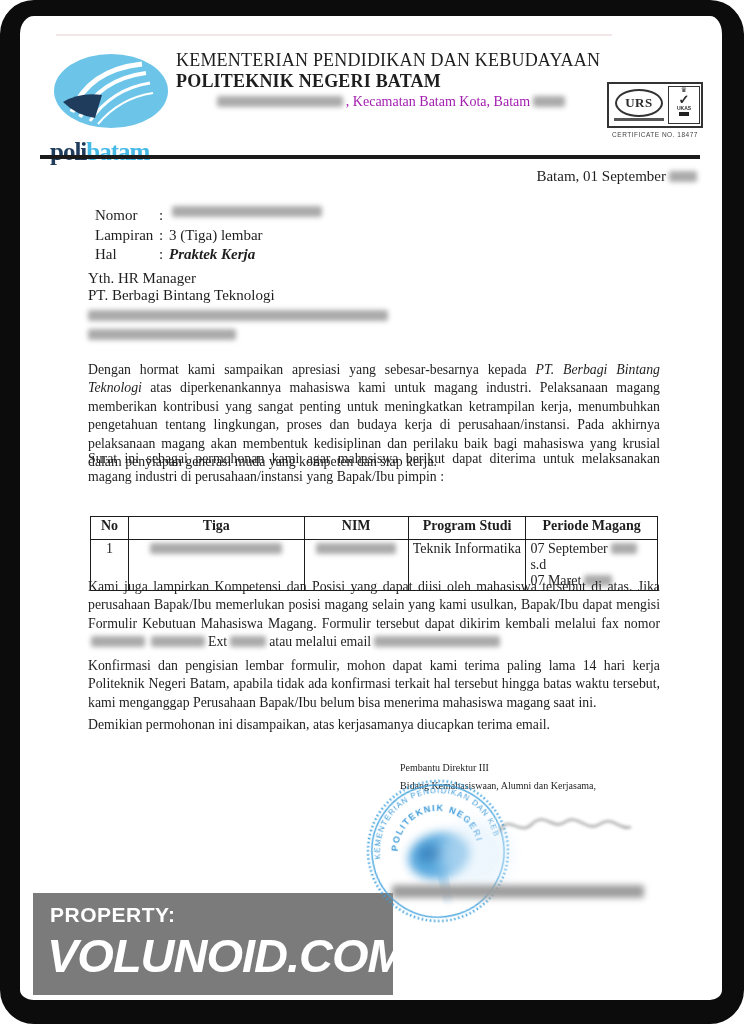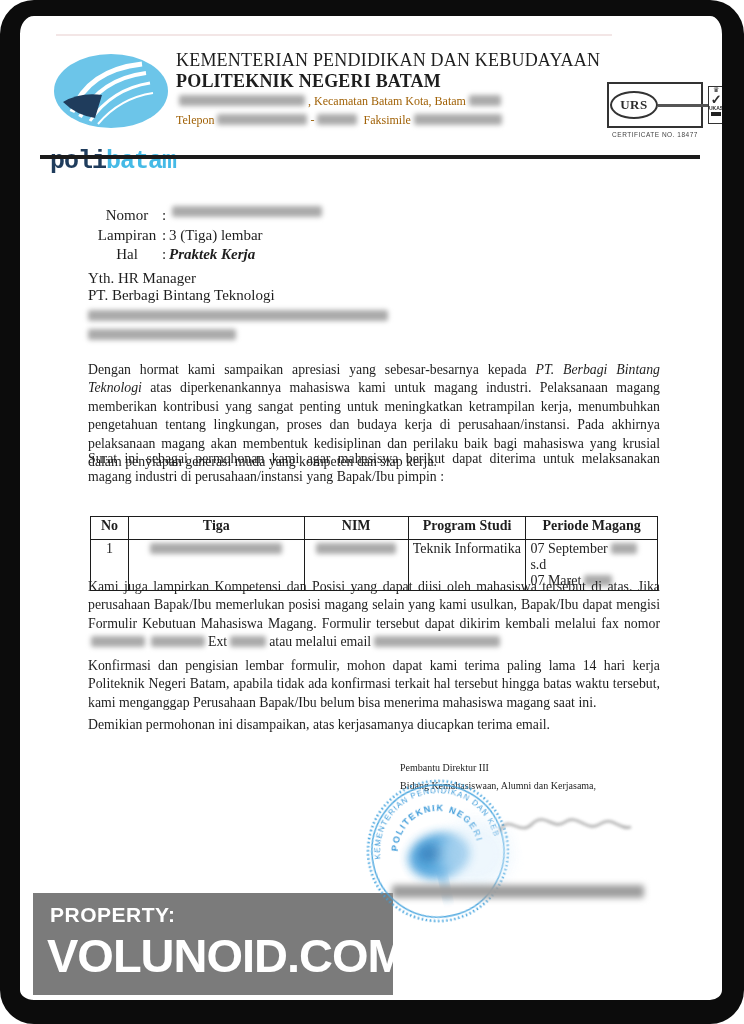--- a/index.html
+++ b/index.html
@@ -5,42 +5,42 @@
   html,body{margin:0;padding:0;}
   body{width:744px;height:1024px;position:relative;background:#ffffff;overflow:hidden;
        font-family:"Liberation Serif", serif;color:#1e1e1e;}
   
   .frame{position:absolute;inset:0;border:16px solid #0c0c0c;border-left-width:20px;border-right-width:22px;border-bottom-width:24px;border-radius:34px;z-index:50;pointer-events:none;}
   .content{position:absolute;inset:0;z-index:10;}
   .redact{display:inline-block;height:11px;background:#aaaaaa;filter:blur(2.6px);border-radius:2px;vertical-align:-1px;margin:0 3px;}
   
   .scanline{position:absolute;left:56px;top:34px;width:556px;height:2px;background:#f3e6e6;}
   .logo-wrap{position:absolute;left:50px;top:52px;width:126px;}
-  .logo-text{font-family:Liberation Mono, monospace;font-weight:bold;font-size:25px;letter-spacing:-1px;margin-top:13px;}
+  .logo-text{font-family:Liberation Serif, serif;font-weight:bold;font-size:25px;letter-spacing:-1px;margin-top:4px;}
   .hdr-text{position:absolute;left:176px;top:50px;width:430px;line-height:21px;}
   .ministry{font-size:18px;letter-spacing:.2px;}
   .institution{font-size:18px;font-weight:bold;letter-spacing:.2px;}
-  .addr-line{font-size:12px;line-height:19px;color:#a16207;}
+  .addr-line{font-size:14px;line-height:19px;color:#a21caf;text-align:center;}
   .rule{position:absolute;left:40px;top:155px;width:660px;height:4px;background:#1b1b1b;}
   
   .badge{position:absolute;left:607px;top:82px;width:96px;text-align:center;color:#2b2b2b;}
   .badge-box{border:2px solid #333;height:40px;display:flex;align-items:center;padding:1px;background:#fff;}
-  .badge-left{flex:1;display:flex;flex-direction:row;align-items:center;justify-content:center;text-align:right;}
+  .badge-left{flex:1;display:flex;flex-direction:column;align-items:center;justify-content:center;text-align:right;}
   .badge-oval{border:2px solid #333;border-radius:50%;width:44px;height:24px;display:flex;align-items:center;justify-content:center;
               font-family:"Liberation Serif",serif;font-weight:bold;font-size:13px;letter-spacing:.5px;}
   .badge-tinybar{width:50px;height:3px;background:#555;margin-top:1px;}
   .badge-right{width:30px;border:1.5px solid #333;height:36px;display:flex;flex-direction:column;align-items:center;justify-content:flex-start;line-height:1;}
   .crown{font-size:7px;}
   .check{font-size:13px;font-weight:bold;margin-top:-1px;}
   .ukas{font-size:5px;font-family:"Liberation Sans",sans-serif;font-weight:bold;}
   .mini-block{width:10px;height:4px;background:#222;margin-top:1px;}
   .badge-caption{font-family:"Liberation Sans",sans-serif;font-size:6.5px;letter-spacing:.5px;margin-top:3px;color:#444;}
   
   .dateline{position:absolute;left:430px;top:168px;width:270px;font-size:15px;text-align:right;}
-  .meta{position:absolute;left:95px;top:206px;font-size:15px;line-height:19.5px;text-align:center;}
+  .meta{position:absolute;left:95px;top:206px;font-size:15px;line-height:19.5px;}
   .meta-row{display:flex;}
   .meta-label{width:64px;}
   .meta-sep{width:10px;}
   .bold{font-weight:normal;}
   .bi{font-weight:bold;font-style:italic;}
   .it{font-style:italic;}
   .recipient{position:absolute;left:88px;top:270px;font-size:15px;line-height:17px;}
   .para{position:absolute;left:88px;width:572px;font-size:13.8px;line-height:18.4px;text-align:justify;}
   
   .tbl{position:absolute;left:90px;top:516px;border-collapse:collapse;width:568px;font-size:14px;}
@@ -49,21 +49,21 @@
   .tbl td{height:42px;}
   .td-center{text-align:center;}
   
   .sig{position:absolute;left:400px;top:759px;font-size:10px;line-height:17.5px;width:320px;}
   .stamp-wrap{position:absolute;left:356px;top:776px;width:164px;height:150px;transform:rotate(-12deg);opacity:.92;filter:blur(.6px);}
   .squiggle{position:absolute;left:495px;top:803px;opacity:.7;filter:blur(1.8px);}
   .name-redact{position:absolute;left:392px;top:885px;width:252px;height:13px;background:#9d9d9d;filter:blur(3px);border-radius:2px;}
   
   .wm-box{position:absolute;left:33px;top:893px;width:360px;height:102px;z-index:5;}
   .wm-text1{position:absolute;left:50px;top:903px;z-index:6;color:#fff;font-family:"Liberation Sans",sans-serif;font-weight:bold;font-size:21px;letter-spacing:.5px;}
-  .wm-text2{position:absolute;left:47px;top:928px;z-index:6;color:#fff;font-family:"Liberation Sans",sans-serif;font-weight:bold;font-size:47px;letter-spacing:-1px;}
+  .wm-text2{position:absolute;left:47px;top:928px;z-index:6;color:#fff;font-family:"Liberation Sans",sans-serif;font-weight:bold;font-size:47px;letter-spacing:-1px;font-style:italic;}
   .tembusan{position:absolute;left:100px;top:912px;z-index:7;font-size:14px;line-height:16px;color:#1a1a1a;}
   .tembusan .it{padding-left:14px;}
 </style>
 </head>
 <body>
 
 <div class="content">
 
   <div class="scanline"></div>
 
@@ -78,21 +78,20 @@
     </svg>
     <div class="logo-text">
       <span style="color:#1f3c5c">poli</span><span style="color:#45bae6">batam</span>
     </div>
   </div>
 
   <div class="hdr-text">
     <div class="ministry">KEMENTERIAN PENDIDIKAN DAN KEBUDAYAAN</div>
     <div class="institution">POLITEKNIK NEGERI BATAM</div>
     <div class="addr-line"><span class="redact" style="width:126px"></span><span>, Kecamatan Batam Kota, Batam</span><span class="redact" style="width:32px"></span></div>
-    <div class="addr-line"><span>Telepon</span><span class="redact" style="width:90px"></span><span>-</span><span class="redact" style="width:40px"></span> <span>Faksimile</span><span class="redact" style="width:88px"></span></div>
   </div>
 
   <div class="badge">
     <div class="badge-box">
       <div class="badge-left">
         <div class="badge-oval">
             <span>URS</span>
           </div>
         <div class="badge-tinybar"></div>
       </div>
@@ -101,20 +100,21 @@
         <span class="check">✓</span>
         <span class="ukas">UKAS</span>
         <span class="mini-block"></span>
       </div>
     </div>
     <div class="badge-caption">CERTIFICATE NO. 18477</div>
   </div>
 
   <div class="rule"></div>
 
+  <div class="dateline"><span>Batam, 01 September</span><span class="redact" style="width:28px"></span></div>
 
   <div class="meta">
     <div class="meta-row">
       <span class="meta-label">Nomor</span>
       <span class="meta-sep">:</span>
       <span class="redact" style="width:150px"></span>
     </div>
     <div class="meta-row">
       <span class="meta-label">Lampiran</span>
       <span class="meta-sep">:</span>

